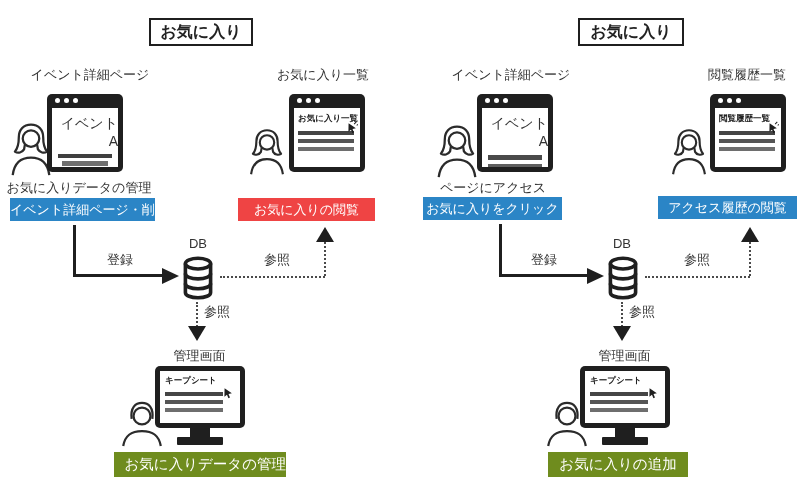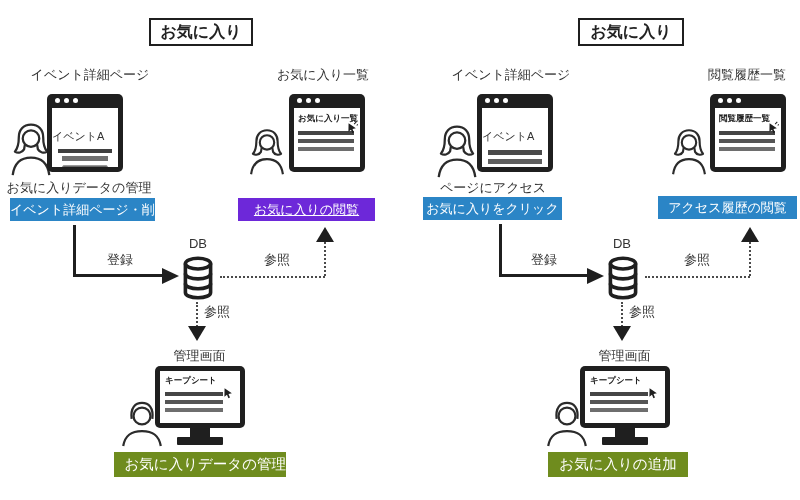--- a/index.html
+++ b/index.html
@@ -10,21 +10,21 @@
              color:#222;text-align:center;line-height:24px;}
   .lbl{font-size:13px;color:#333;text-align:center;white-space:nowrap;}
   .lbl-left{font-size:13px;color:#333;text-align:left;white-space:nowrap;}
   .action{color:#fff;text-align:center;height:23px;line-height:23px;font-size:13px;white-space:nowrap;}
   .action-green{color:#fff;text-align:center;height:25px;line-height:25px;font-size:14.5px;white-space:nowrap;}
   
   .browser{background:#1f1f1f;border-radius:5px;z-index:2;}
   .dots{position:absolute;top:4px;left:8px;display:flex;gap:4px;}
   .dots i{width:5px;height:5px;border-radius:50%;background:#fff;}
   .bcontent{position:absolute;left:5px;right:5px;top:14px;bottom:5px;background:#fff;overflow:hidden;}
-  .btitle{font-size:11px;color:#333;text-align:left;margin-top:21px;}
+  .btitle{font-size:14px;color:#333;text-align:right;margin-top:7px;}
   .btitle-sm{font-size:8.5px;font-weight:bold;color:#222;text-align:left;margin:5px 0 0 4px;}
   .bar{height:4px;}
   .bbutton{width:44px;height:13px;margin:4px auto 0;background:#6a6a6a;border:1px solid #9a9a9a;
            border-radius:2px;color:#fff;font-size:7.5px;line-height:12px;text-align:center;white-space:nowrap;}
   
   .mscreen{width:90px;height:62px;background:#1f1f1f;border-radius:5px;position:relative;}
   .minner{position:absolute;left:5px;right:5px;top:5px;bottom:5px;background:#fff;overflow:hidden;}
   .mtitle{font-size:8.5px;font-weight:bold;color:#222;margin:4px 0 0 5px;text-align:left;}
   .mneck{width:20px;height:9px;background:#1f1f1f;margin:0 auto;}
   .mbase{width:46px;height:8px;background:#1f1f1f;margin:0 auto;border-radius:1px;}
@@ -101,21 +101,21 @@
       <svg class="cursor" style="right:2px;top:13px;" viewBox="0 0 14 14">
         <path d="M3 2 L11.5 8 L7.6 8.7 L9.3 12.8 L7.5 13.6 L5.8 9.5 L2.8 12 Z" fill="#1f1f1f"></path>
         <path d="M9.5 3 L12 0.5 M12.5 4.5 L14 3.5" stroke="#1f1f1f" stroke-width="1.2" fill="none"></path>
       </svg>
       <div class="bar" style="width:56px;background:#454545;margin:6px 0 0 4px;"></div>
       <div class="bar" style="width:56px;background:#555555;margin:4px 0 0 4px;"></div>
       <div class="bar" style="width:56px;background:#6e6e6e;margin:4px 0 0 4px;"></div>
     </div>
   </div>
 
-  <div class="abs action action-blue" style="left: 238px; top: 198px; width: 137px; background: #6d28d9; text-decoration: underline;">お気に入りの閲覧</div>
+  <div class="abs action action-blue" style="left: 238px; top: 198px; width: 137px; background: #ef4444;">お気に入りの閲覧</div>
 
   <div class="abs lbl" style="left:168px;top:236px;width:60px;">DB</div>
   <div class="abs" style="left:180px;top:254px;width:36px;height:48px;">
     <svg viewBox="0 0 40 50" style="width:100%;height:100%;">
       <g fill="#fff" stroke="#1f1f1f" stroke-width="4">
         <path d="M6 9 V41 C6 44.5 12 47 20 47 C28 47 34 44.5 34 41 V9"></path>
         <path d="M6 20 C6 23.5 12 26 20 26 C28 26 34 23.5 34 20" fill="none"></path>
         <path d="M6 31 C6 34.5 12 37 20 37 C28 37 34 34.5 34 31" fill="none"></path>
         <ellipse cx="20" cy="9" rx="14" ry="6"></ellipse>
       </g>

